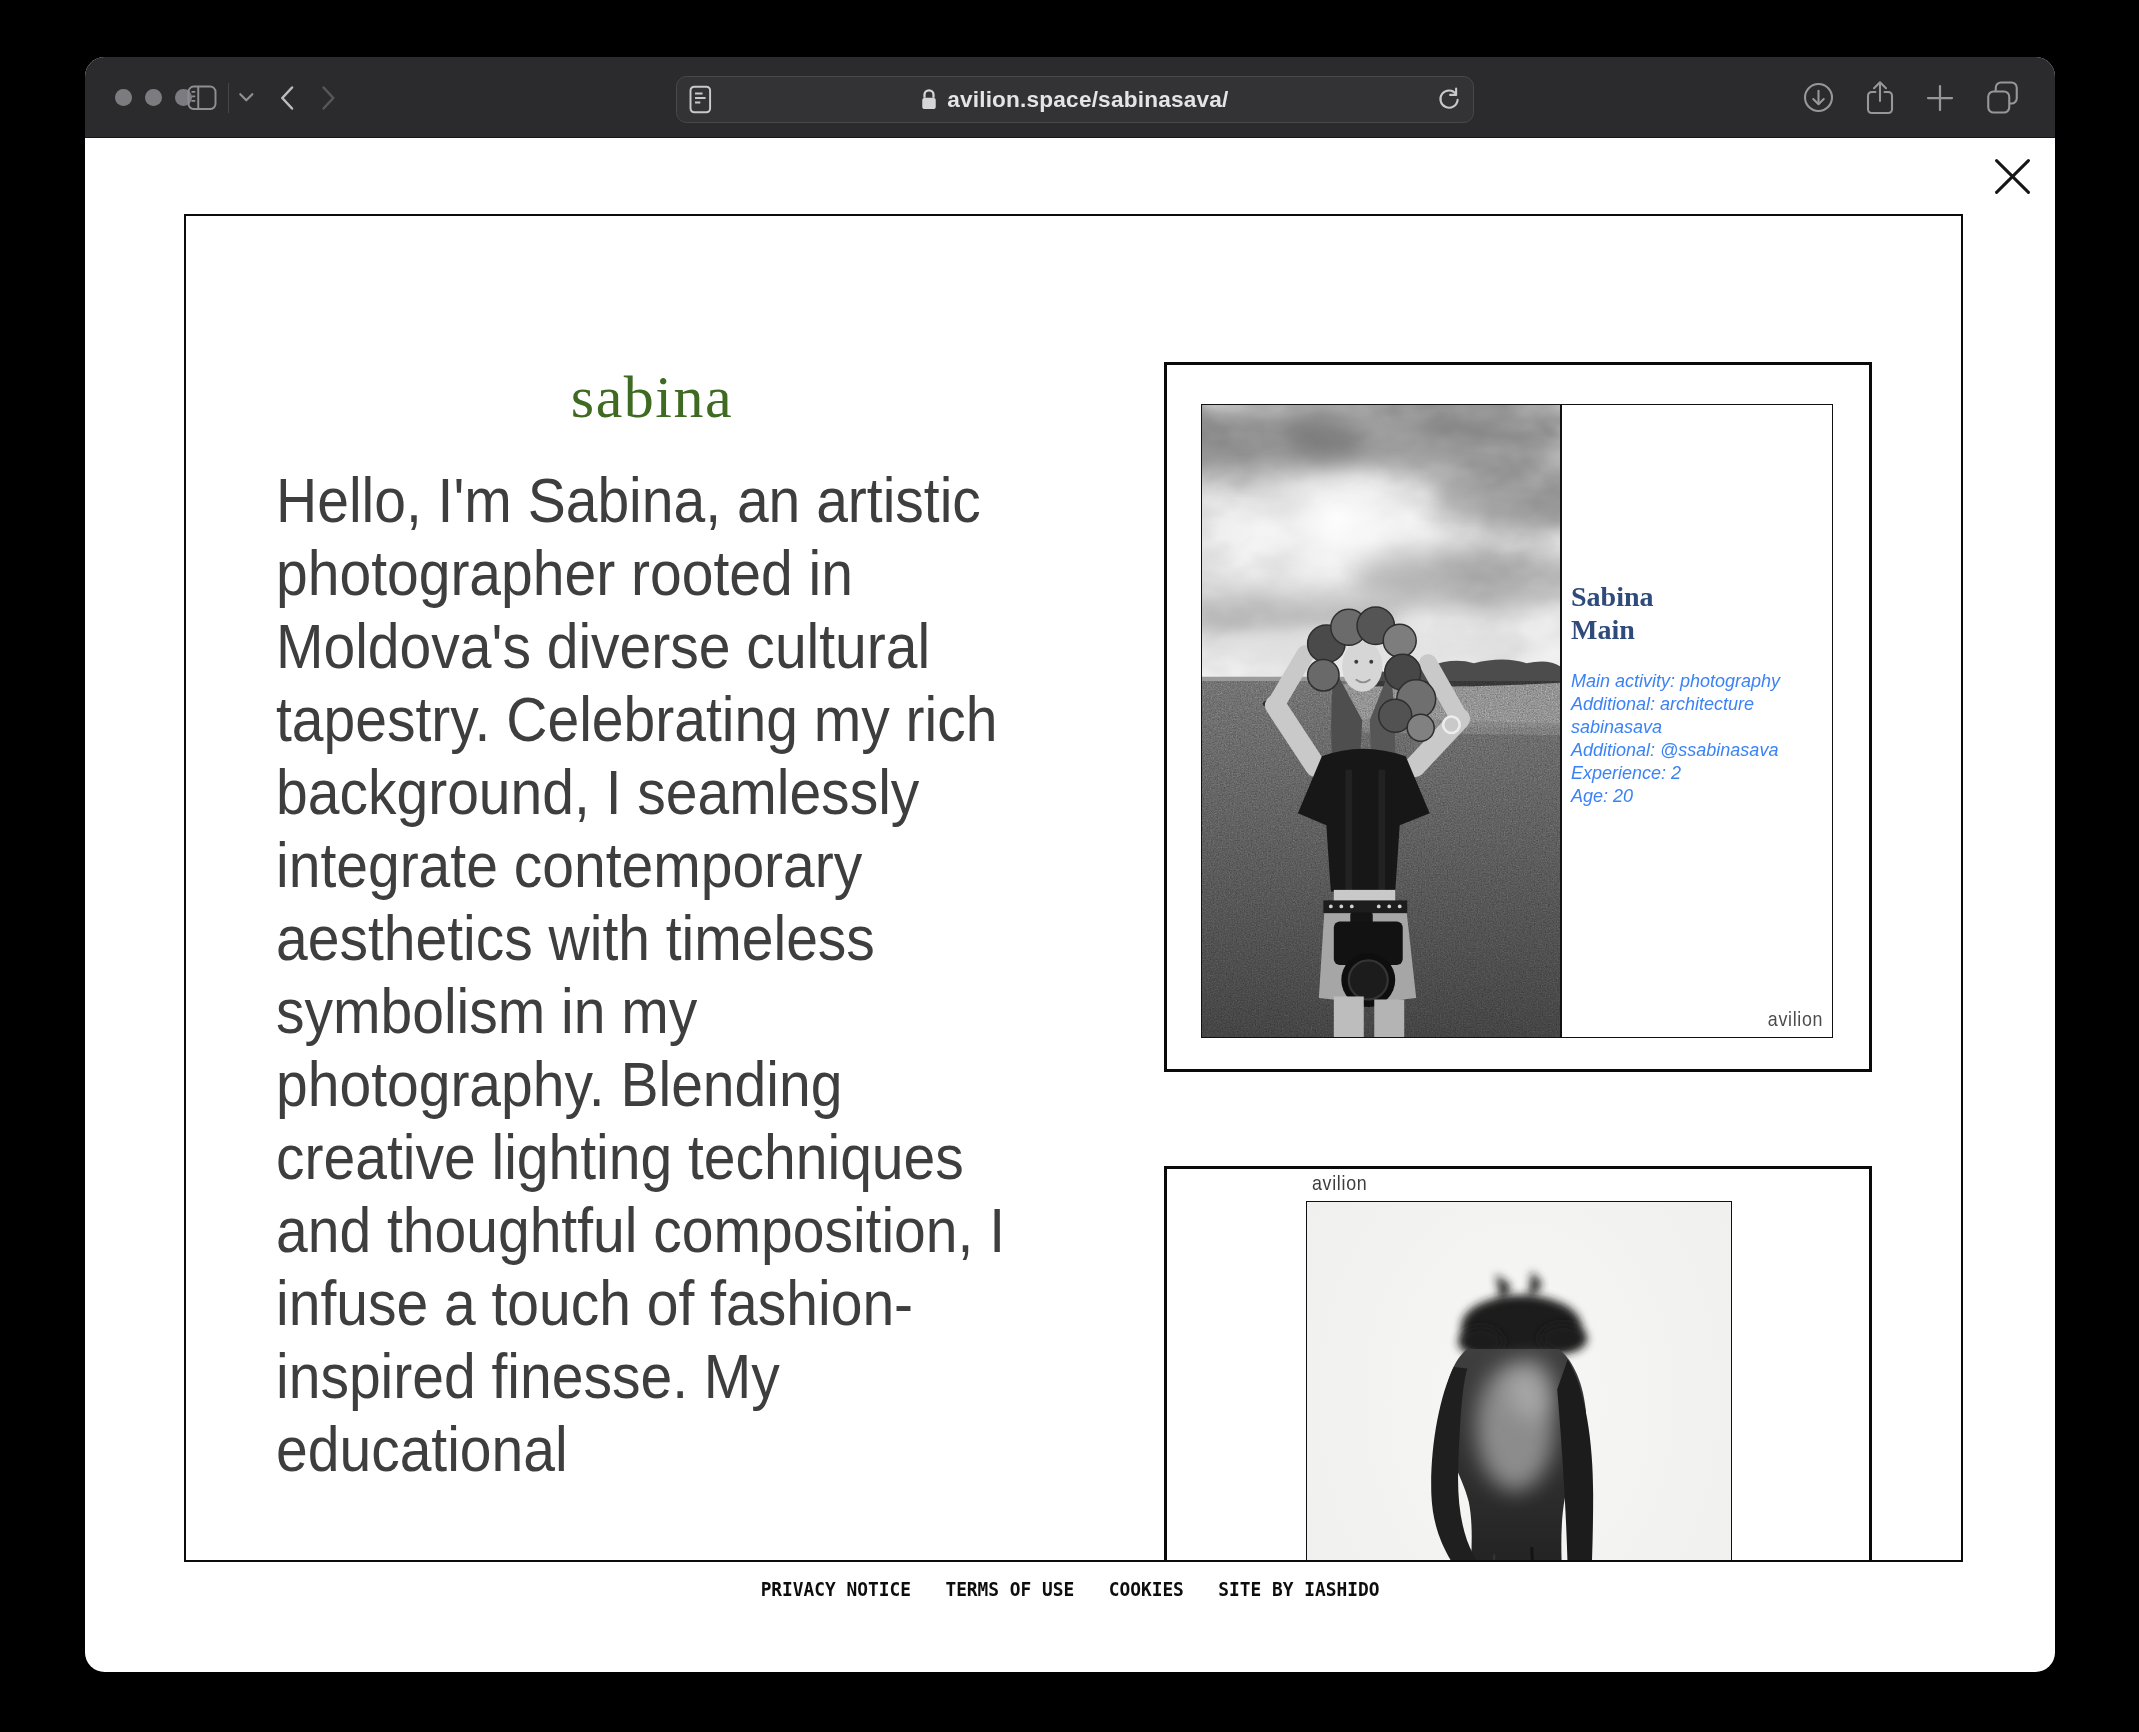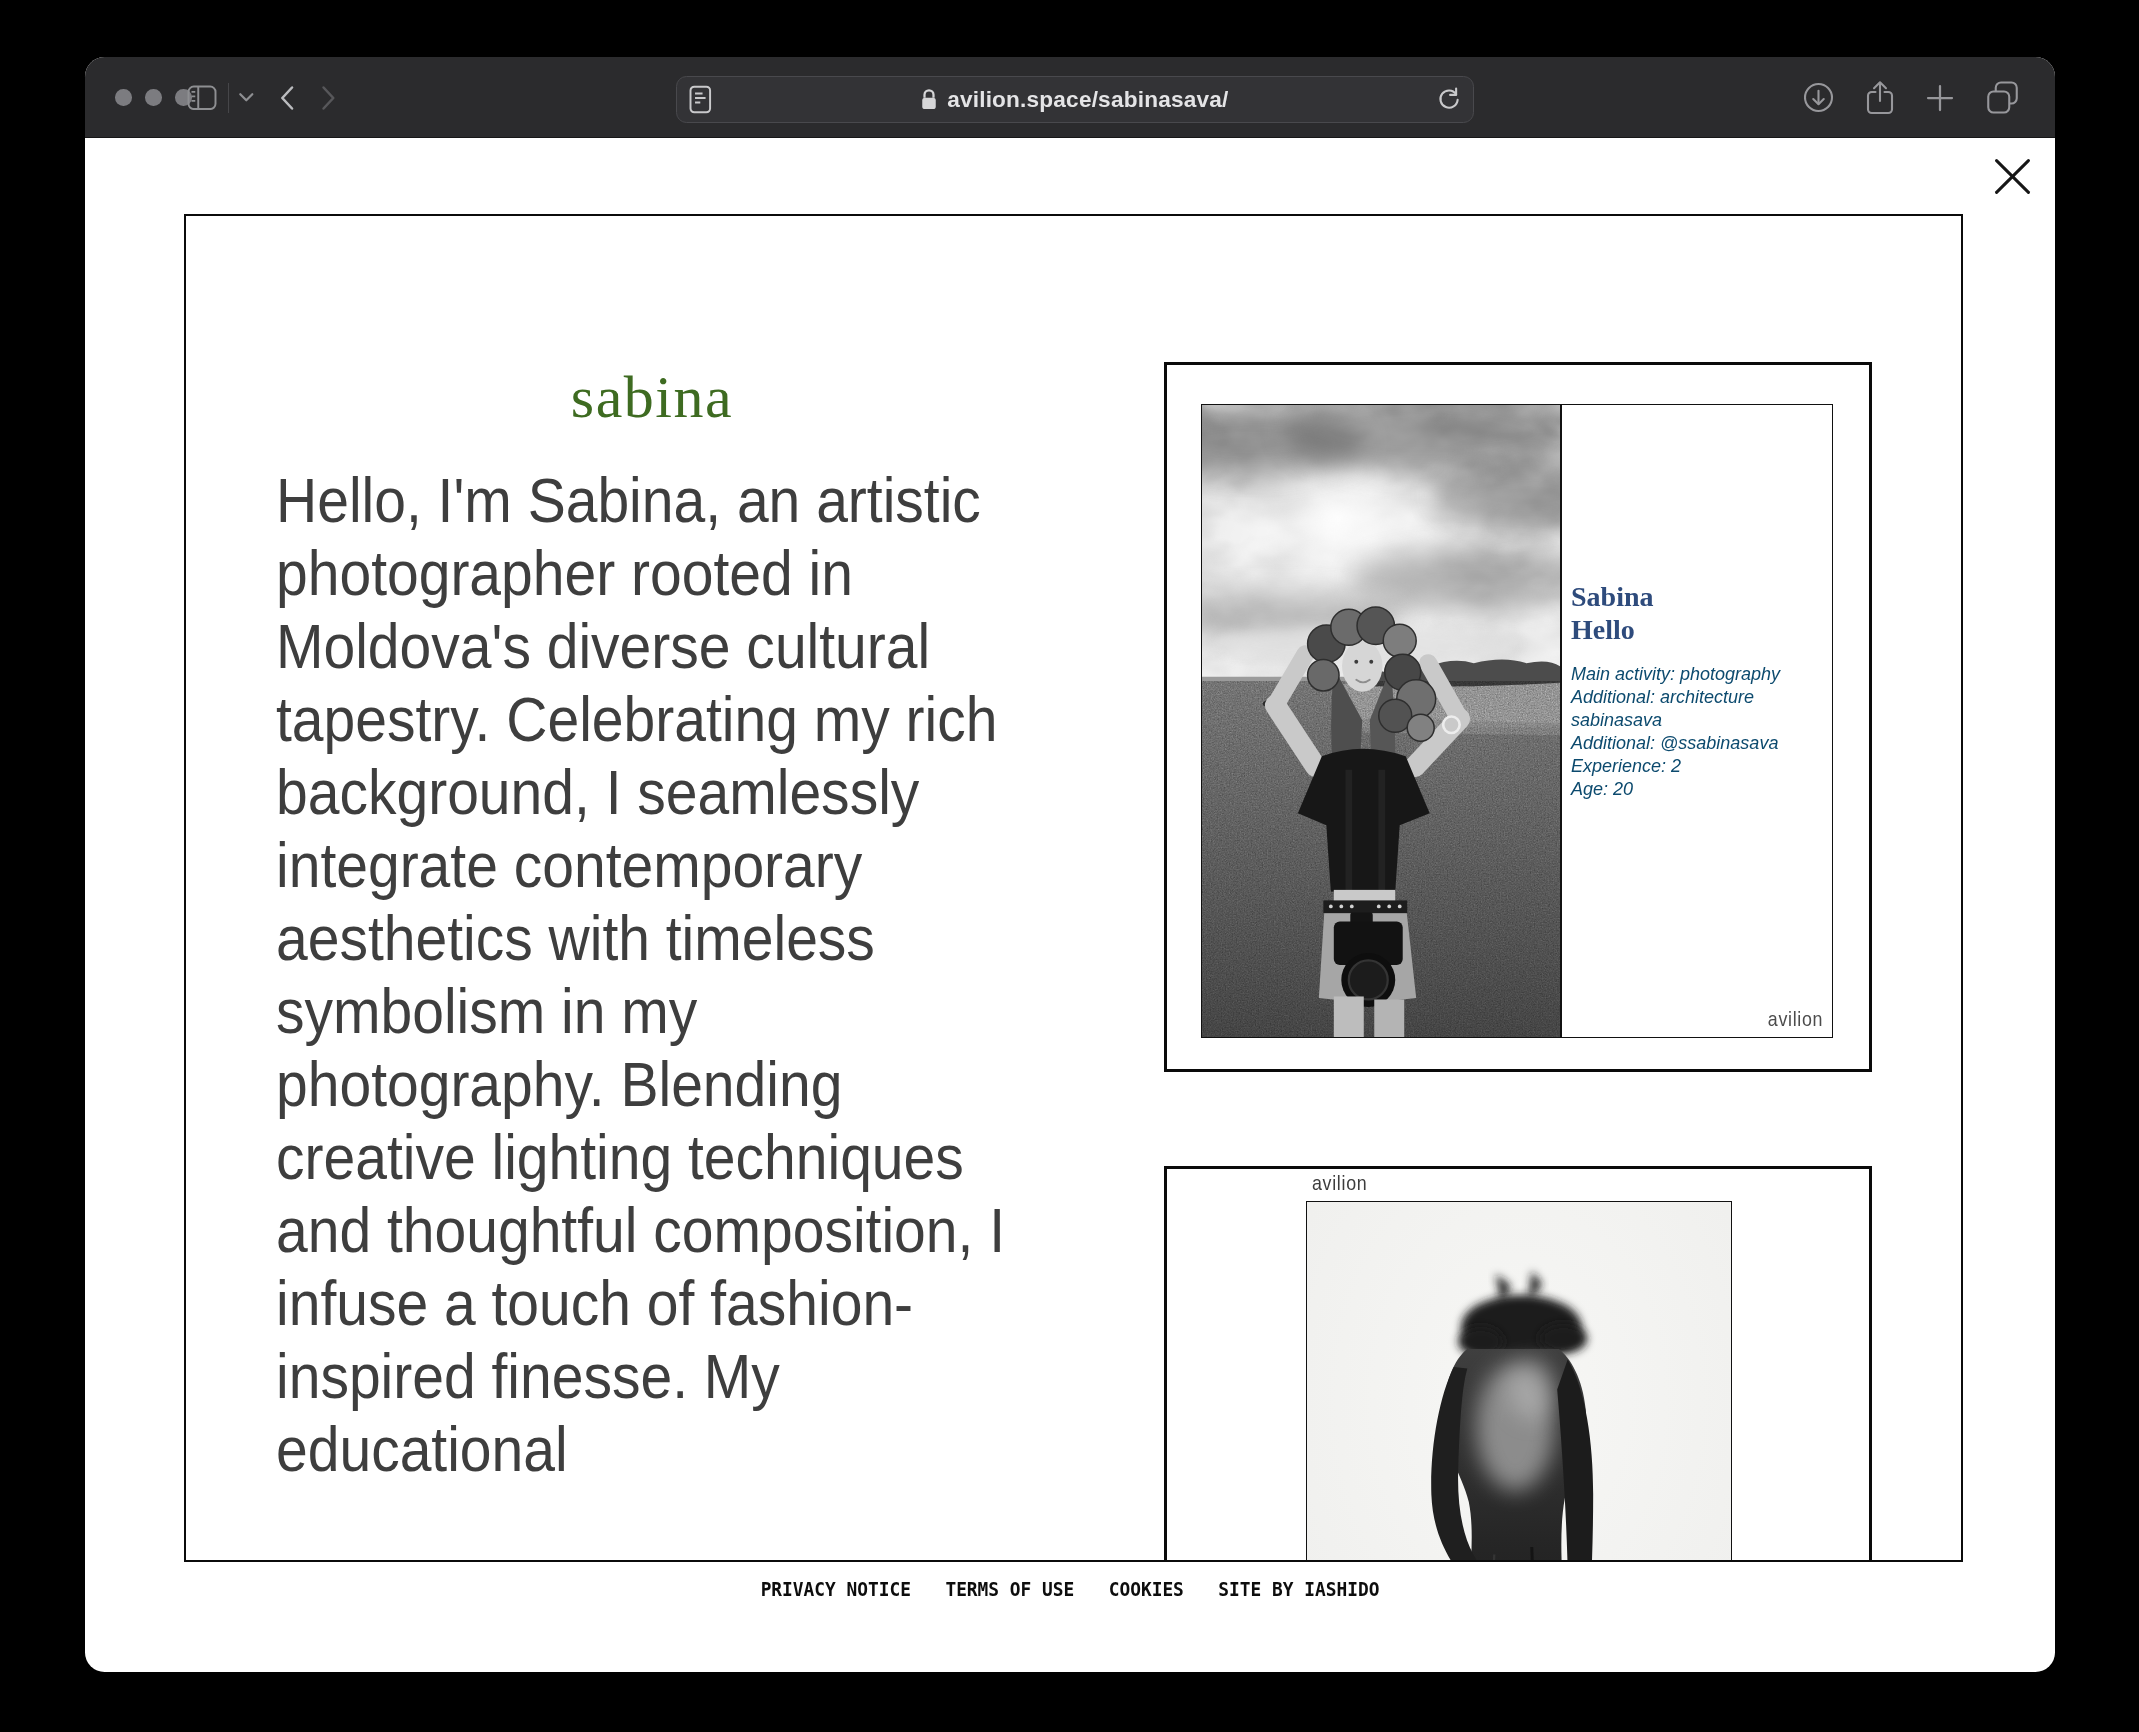--- a/index.html
+++ b/index.html
@@ -52,21 +52,21 @@
     font-size:63px; line-height:73px; color:#3e3e3e; font-weight:400;
   }
 
   
   .card1 { position:absolute; left:978px; top:146px; width:708px; height:710px; border:3px solid #0a0a0a; background:#fff; }
   .inner1 { position:absolute; left:34px; top:39px; width:632px; height:634px; border:1.5px solid #111; display:flex; background:#fff; }
   .photo1 { width:360px; height:100%; border-right:2.3px solid #111; flex:none; }
   .photo1 svg, .photo2 svg { display:block; width:100%; height:100%; }
   .panel { flex:1; position:relative; padding:175px 7.5px 0 9px; }
   .model-name { font-family:"Liberation Serif", serif; font-weight:700; font-size:28px; line-height:33px; color:var(--name-navy,#2e4b7c); }
-  .details { margin-top:17px; font-style:italic; font-size:18px; line-height:23px; color:#0c4a6e; }
+  .details { margin-top:24px; font-style:italic; font-size:18px; line-height:23px; color:#3b82f6; }
   .brand-mark {
     position:absolute; right:9px; bottom:6px; font-size:21px; color:#4c4c4c;
     transform:scaleX(0.85); transform-origin:100% 100%; letter-spacing:0.8px;
   }
 
   
   .card2 { position:absolute; left:978px; top:950px; width:708px; height:625px; border:3px solid #0a0a0a; background:#fff; }
   .card2-label {
     position:absolute; left:145px; top:1.5px; font-size:21px; color:#3d3d3d;
     transform:scaleX(0.85); transform-origin:0 0; letter-spacing:0.8px;
@@ -301,21 +301,21 @@
 
                 <rect x="176" y="788" width="40" height="54" fill="#bdbdbd"></rect>
                 <rect x="230" y="792" width="40" height="50" fill="#b4b4b4"></rect>
               </g>
             </svg>
           </div>
 
           <div class="panel">
             <div class="model-name">
               <div>Sabina</div>
-              <div>Hello</div>
+              <div>Main</div>
             </div>
             <div class="details">
               <div>Main activity: photography</div>
               <div>Additional: architecture sabinasava</div>
               <div>Additional: @ssabinasava</div>
               <div>Experience: 2</div>
               <div>Age: 20</div>
             </div>
             <div class="brand-mark">avilion</div>
           </div>

